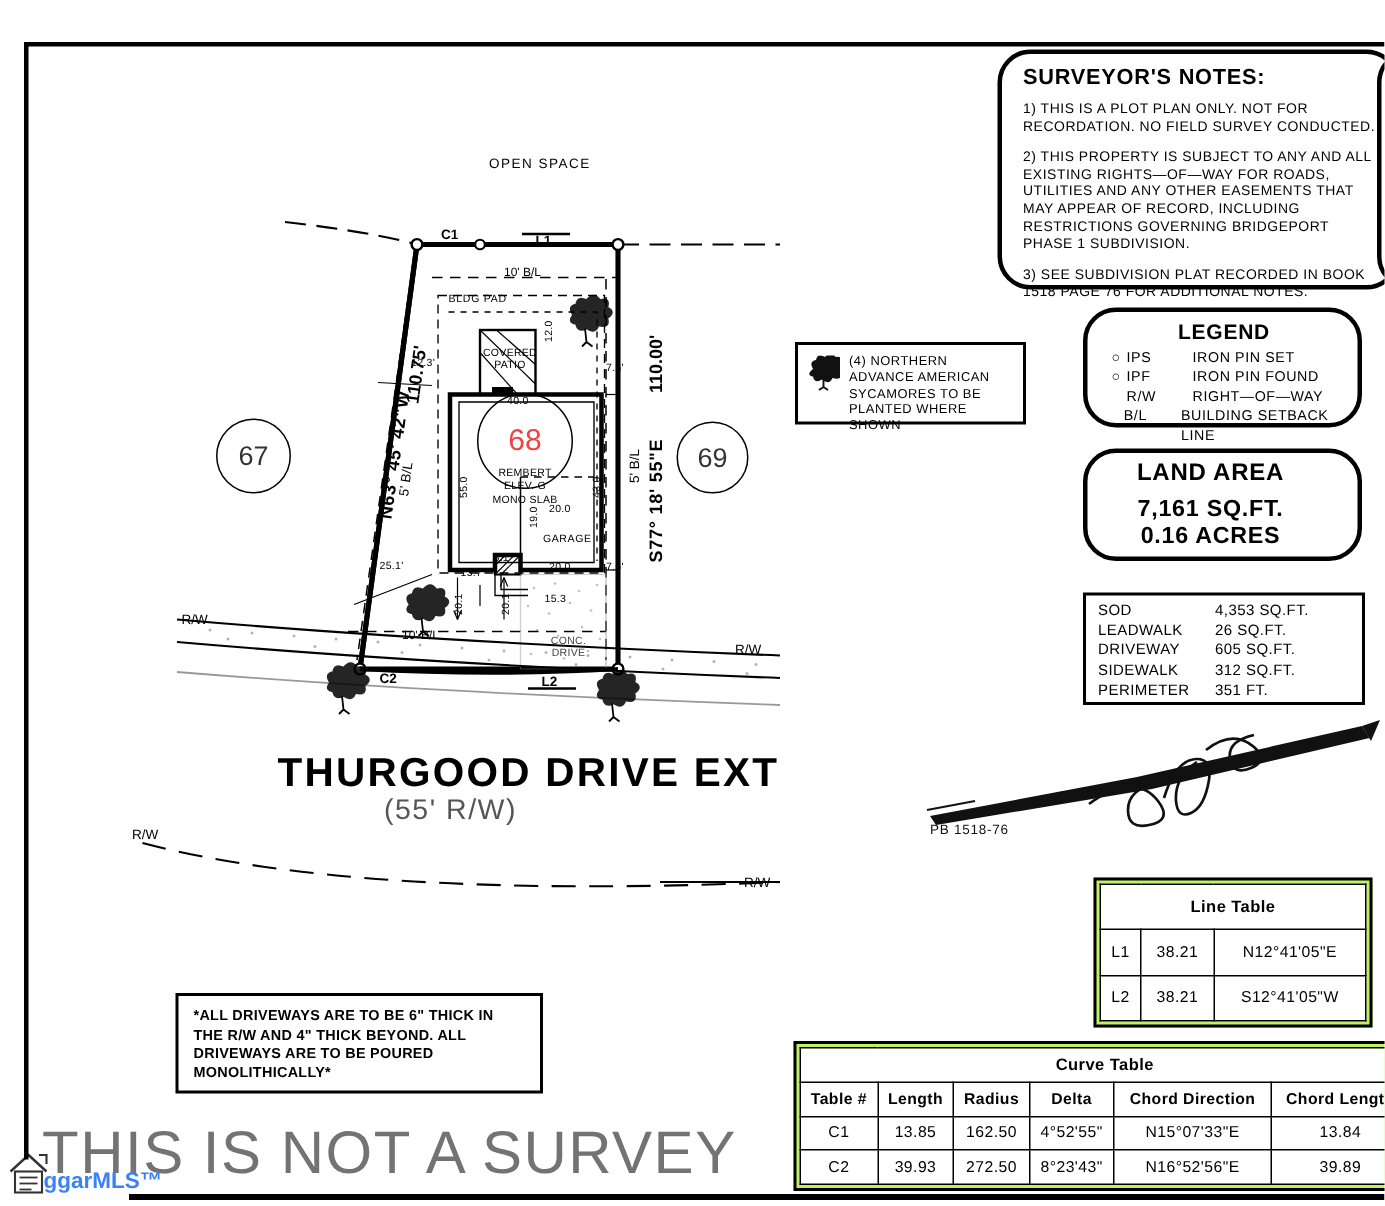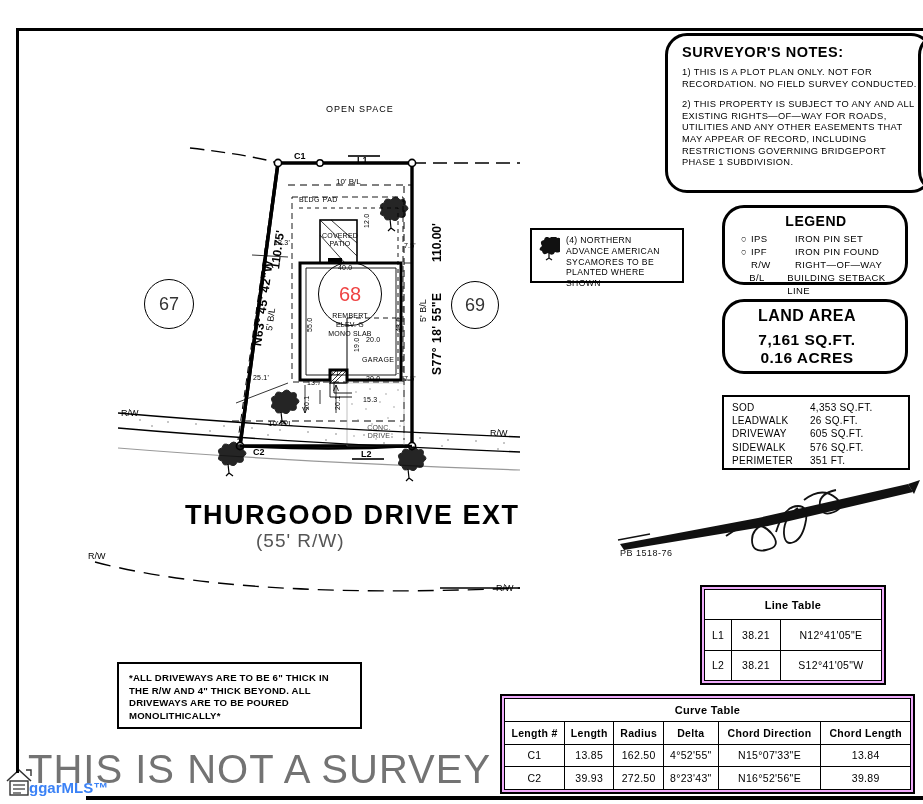--- a/index.html
+++ b/index.html
@@ -13,21 +13,21 @@
   .notes-body p{margin:0 0 9px 0;}
   .notes-body p:last-child{margin-bottom:0;}
   
   .rectbox{position:absolute;border:2px solid #000;background:#fff;box-sizing:border-box;}
   
   table.plat{border-collapse:collapse;background:#fff;width:100%;height:100%;}
   table.plat td{border:1.6px solid #000;text-align:center;font-size:10.5px;padding:2px 3px;
                 letter-spacing:.3px;white-space:nowrap;}
   table.plat td.hdr{font-weight:bold;}
   table.plat td.ttl{font-weight:bold;font-size:11px;}
-  .tblwrap{position:absolute;border:2.5px solid #000;background:#f0abfc;box-sizing:border-box;padding:2px;}
+  .tblwrap{position:absolute;border:2.5px solid #000;background:#bef264;box-sizing:border-box;padding:2px;margin-left:29px;}
   
   .legrow{display:flex;font-size:9.5px;line-height:13px;letter-spacing:.4px;}
   .legsym{width:14px;text-align:center;}
   .legabbr{width:44px;}
   
   .tiny{font-size:7px;letter-spacing:.2px;}
   .t8{font-size:8px;}
   .t9{font-size:9px;}
   .notsurvey{font-size:40px;color:#737373;letter-spacing:1px;font-family:"Liberation Sans",sans-serif;}
   .street{font-size:27px;font-weight:bold;letter-spacing:1.5px;}
@@ -274,20 +274,21 @@
 <div class="abs t9" style="left:496px;top:583px;">R/W</div>
 
 <div class="abs street" style="left:185px;top:500px;">THURGOOD DRIVE EXT</div>
 <div class="abs streetsub" style="left:256px;top:530px;">(55' R/W)</div>
 
 <div class="roundbox" style="left:665px;top:33px;width:268px;height:160px;padding:8px 12px 0 14px;">
   <div class="boxtitle" style="font-size:14.5px;margin-bottom:7px;text-align:left;">SURVEYOR'S NOTES:</div>
   <div class="notes-body">
     <p>1) THIS IS A PLOT PLAN ONLY. NOT FOR RECORDATION. NO FIELD SURVEY CONDUCTED.</p>
     <p>2) THIS PROPERTY IS SUBJECT TO ANY AND ALL EXISTING RIGHTS—OF—WAY FOR ROADS, UTILITIES AND ANY OTHER EASEMENTS THAT MAY APPEAR OF RECORD, INCLUDING RESTRICTIONS GOVERNING BRIDGEPORT PHASE 1  SUBDIVISION.</p>
+    <p>3) SEE SUBDIVISION PLAT RECORDED IN BOOK 1518 PAGE 76 FOR ADDITIONAL NOTES.</p>
   </div>
 </div>
 
 <div class="roundbox" style="left:918px;top:33px;width:60px;height:160px;"></div>
 
 <div class="roundbox" style="left:722px;top:205px;width:186px;height:80px;padding:5px 10px 0 12px;">
   <div class="boxtitle" style="font-size:14px;margin-bottom:3px;">LEGEND</div>
   <div class="legrow">
     <span class="legsym">○</span>
     <span class="legabbr">IPS</span>
@@ -322,21 +323,21 @@
       <div>SOD</div>
       <div>LEADWALK</div>
       <div>DRIVEWAY</div>
       <div>SIDEWALK</div>
       <div>PERIMETER</div>
     </div>
     <div style="width:90px;">
       <div>4,353 SQ.FT.</div>
       <div>26 SQ.FT.</div>
       <div>605 SQ.FT.</div>
-      <div>576 SQ.FT.</div>
+      <div>312 SQ.FT.</div>
       <div>351 FT.</div>
     </div>
   </div>
 </div>
 
 <div class="rectbox" style="left:530px;top:228px;width:154px;height:55px;padding:5px 6px;display:flex;gap:6px;">
   <div style="flex:0 0 22px;padding-top:2px;">
     <svg width="22" height="24" viewBox="0 0 22 24">
       <path d="M4,9 q-3,-5 2,-6 q1,-5 6,-2 q4,-5 7,0 q5,-1 3,4 q5,3 0,6 q2,6 -5,4
                q-2,5 -7,1 q-5,3 -6,-2 q-5,-1 0,-5 z" fill="#111"></path>
@@ -385,21 +386,21 @@
     </table>
 </div>
 
 <div class="tblwrap" style="left:500px;top:694px;width:415px;height:100px;">
   <table class="plat">
     <tbody>
         <tr>
           <td class="ttl" colspan="6">Curve Table</td>
         </tr>
     <tr>
-      <td class="hdr">Length #</td>
+      <td class="hdr">Table #</td>
       <td class="hdr">Length</td>
       <td class="hdr">Radius</td>
       <td class="hdr">Delta</td>
       <td class="hdr">Chord Direction</td>
       <td class="hdr">Chord Length</td>
     </tr>
     <tr>
       <td>C1</td>
       <td>13.85</td>
       <td>162.50</td>

